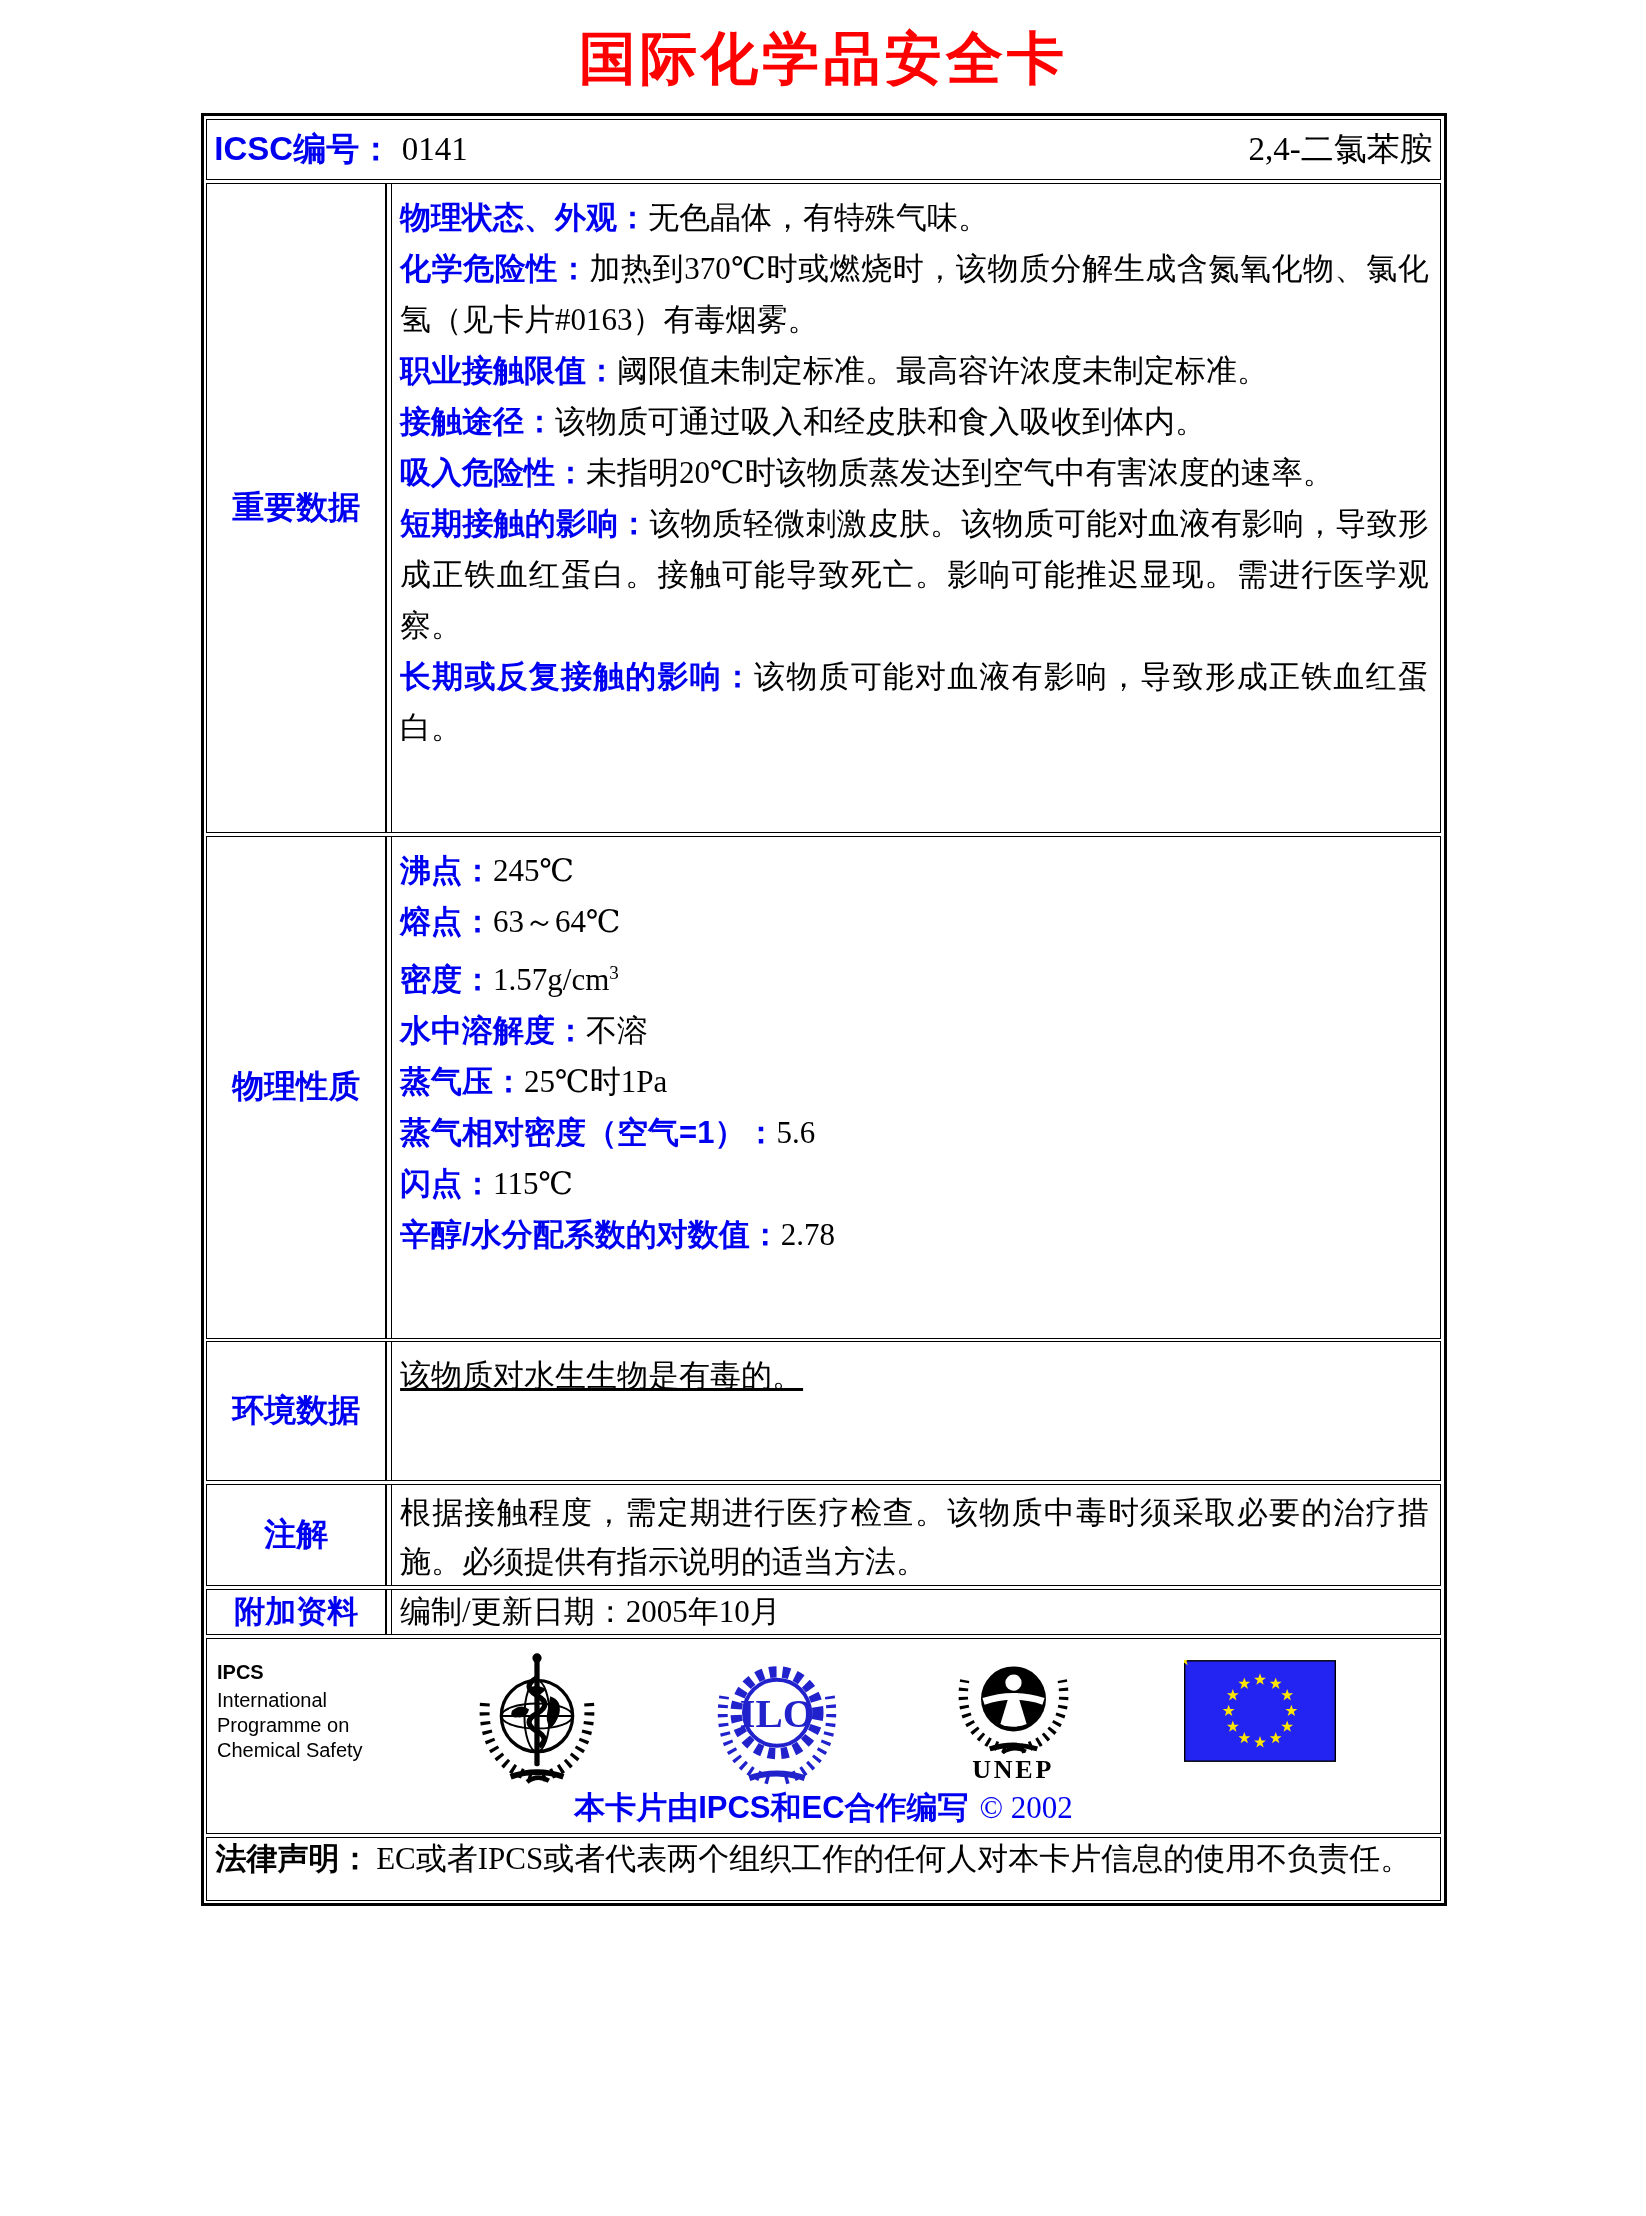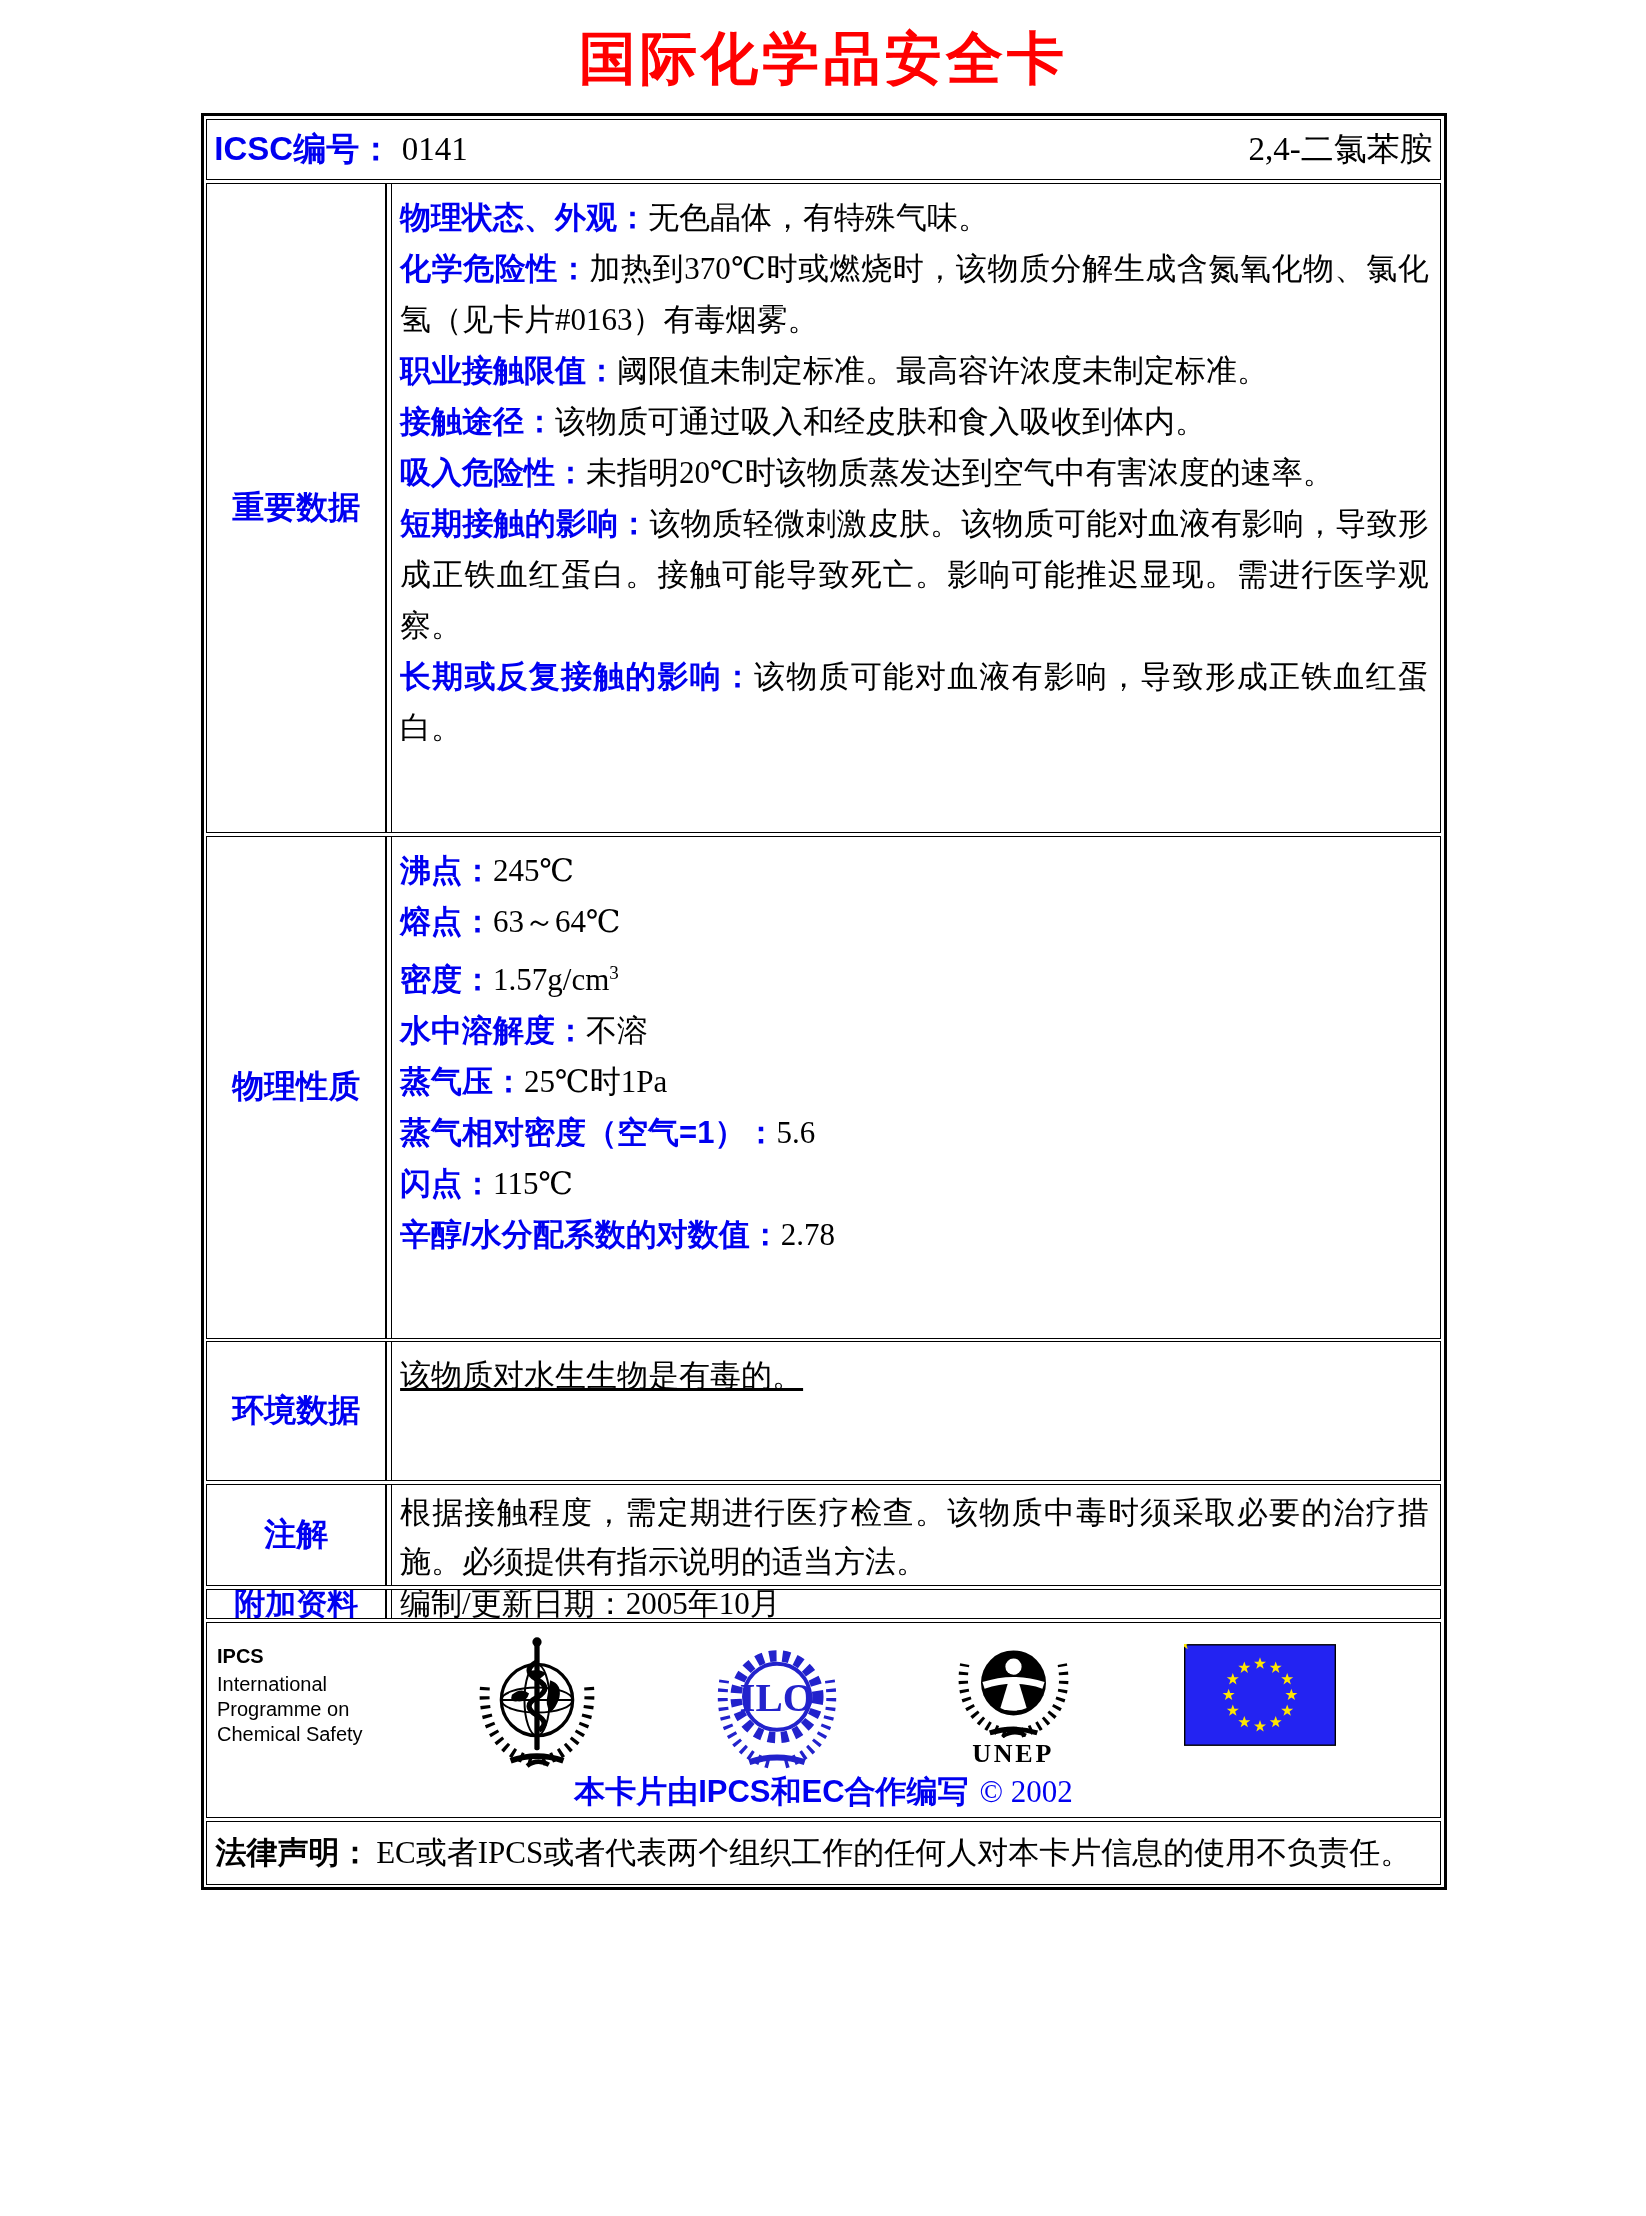--- a/index.html
+++ b/index.html
@@ -22,40 +22,40 @@
     font-size:32px;text-align:center;border-right:2.1px solid #000;}
   .content-cell{flex:1;border-left:1.4px solid #000;margin-left:3.5px;padding:8.3px 11px 0 8.3px;font-size:31px;}
   .r-important{height:650px;}
   .r-important .content-cell{line-height:51px;text-align:justify;}
   .r-physical{height:503px;}
   .r-physical .content-cell{line-height:51px;padding-top:8.3px;}
   .r-env{height:140px;}
   .r-env .content-cell{line-height:50px;text-decoration:underline;}
   .r-notes{height:102px;}
   .r-notes .content-cell{line-height:49px;padding-top:2.8px;text-align:justify;}
-  .r-additional{height:30px;}
+  .r-additional{height:46px;}
   .r-additional .label-cell{font-size:31px;}
   .r-additional .content-cell{display:flex;align-items:center;padding-top:0;}
   .item .item-label{color:var(--label_blue,#0000f0);font-weight:bold;font-family:"Liberation Sans","DejaVu Sans",sans-serif;}
   .item .item-text{color:#000;margin-top:8px;}
   .item sup{font-size:19px;}
   
   .r-logos{height:196px;display:block;}
   .logos-line{display:flex;align-items:flex-start;justify-content:space-between;padding:11px 104px 0 9.7px;}
   .ipcs-block{padding-top:7px;font-family:"Liberation Sans","DejaVu Sans",sans-serif;}
   .ipcs-name{font-size:20px;font-weight:bold;line-height:31px;}
   .ipcs-desc{font-size:20px;line-height:25px;}
   .logo{display:block;}
   .unep-wrap{text-align:center;}
   .unep-label{font-family:"Liberation Serif",serif;font-weight:bold;font-size:26px;letter-spacing:2.8px;line-height:31px;}
   .credit-line{text-align:center;font-size:31px;margin-top:1.4px;}
   .credit-main{color:var(--label_blue,#0000f0);font-weight:bold;font-family:"Liberation Sans","DejaVu Sans",sans-serif;}
   .credit-copy{color:var(--label_blue,#0000f0);font-family:"Liberation Serif",serif;margin-left:11px;margin-top:14px;}
   
-  .r-legal{height:64px;align-items:center;padding:0 8.3px;font-size:31px;}
+  .r-legal{height:64px;align-items:flex-start;padding:0 8.3px;font-size:31px;}
   .legal-label{font-weight:bold;font-family:"Liberation Sans","DejaVu Sans",sans-serif;margin-right:5.6px;}
 </style>
 </head>
 <body>
 
 <div class="page-title">国际化学品安全卡</div>
 
 <div class="card">
 
   <div class="row r-header">

